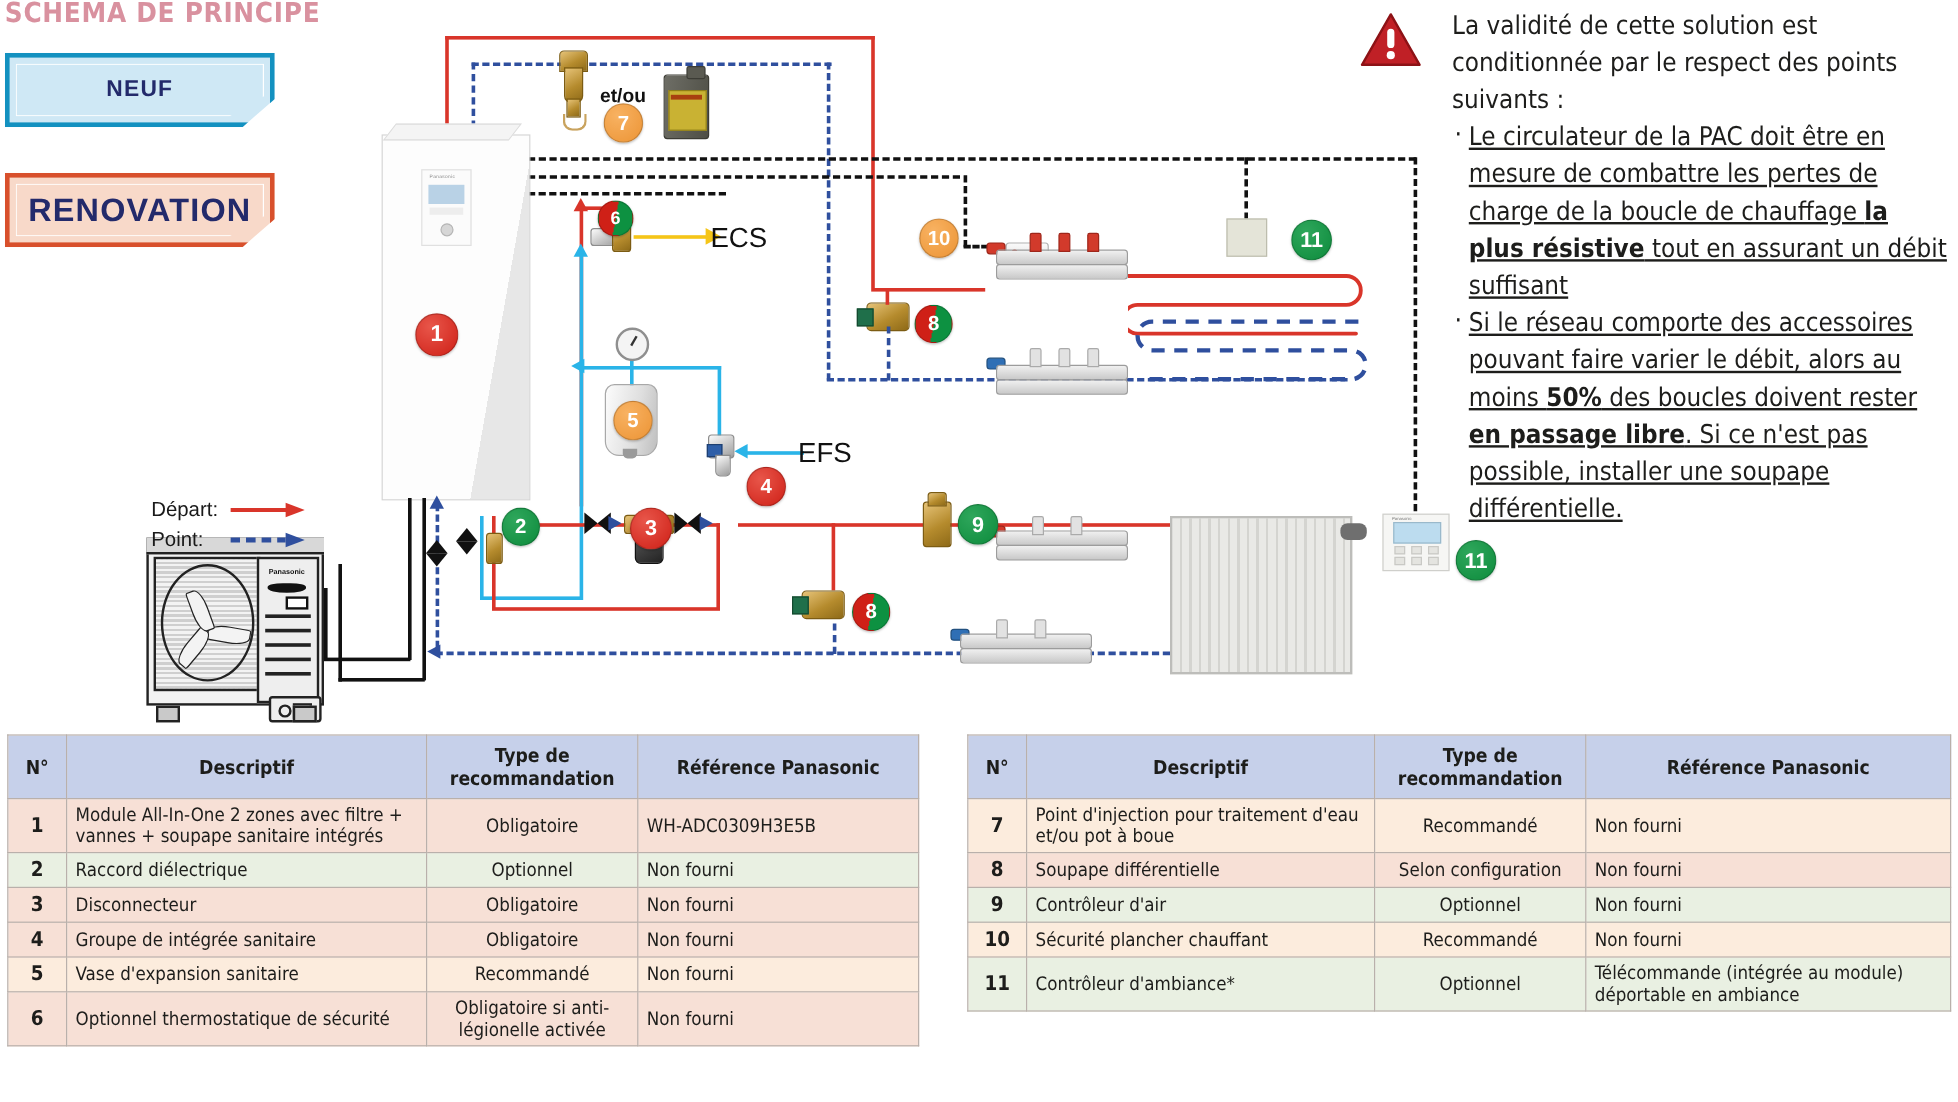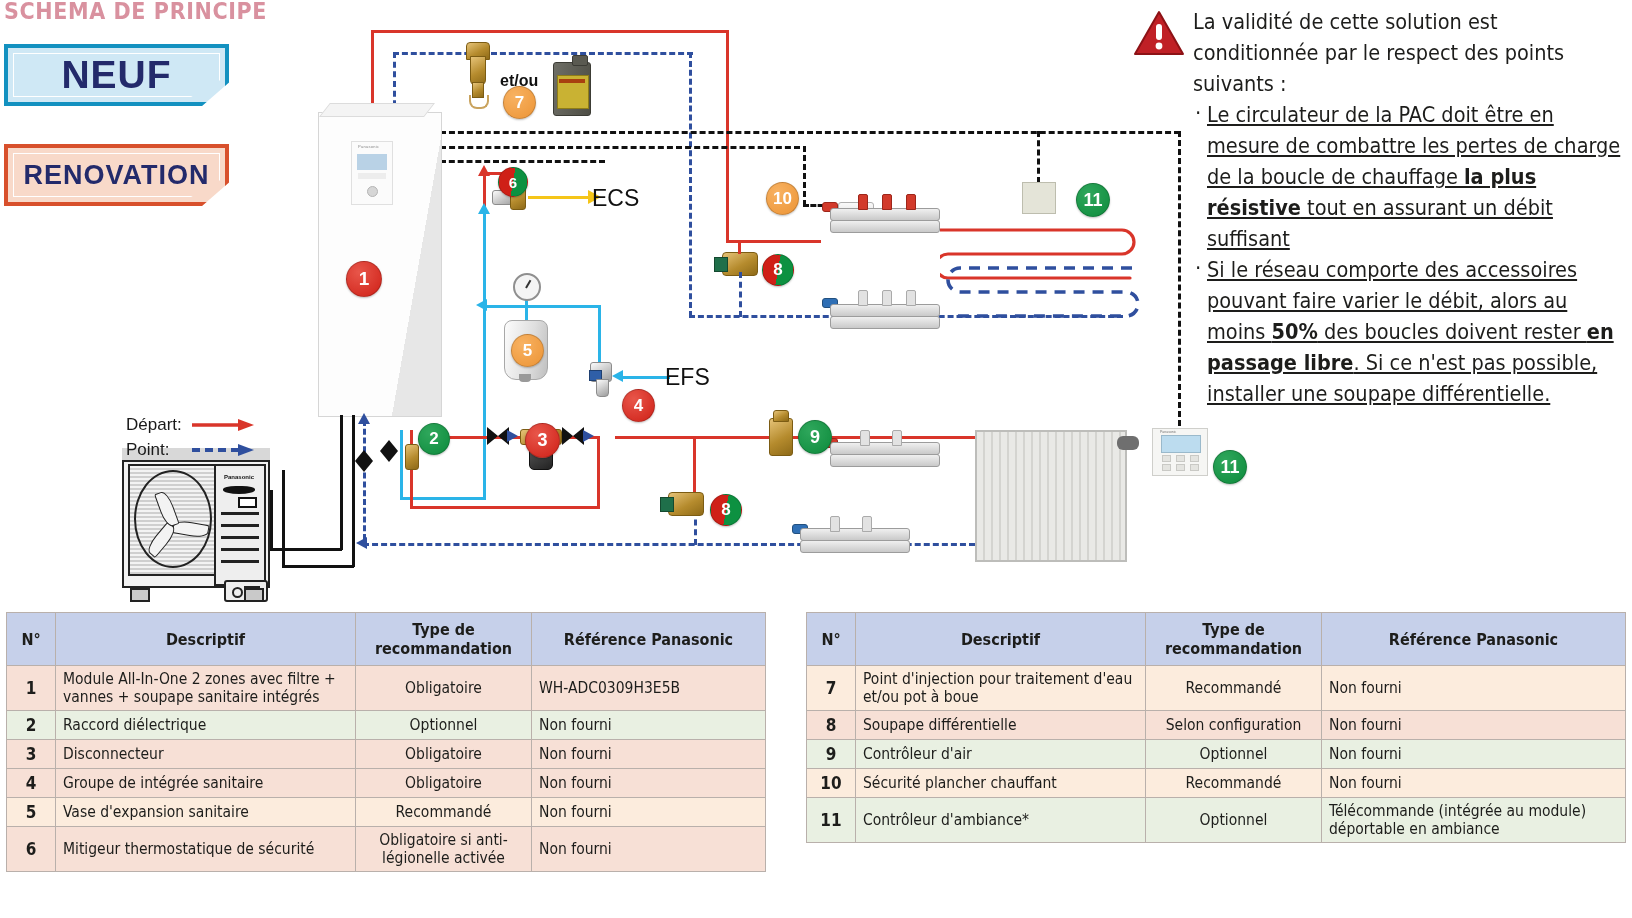--- a/index.html
+++ b/index.html
@@ -23,42 +23,42 @@
   .tagbox{
     position:absolute;
     display:flex;align-items:center;justify-content:center;
     font-weight:bold;letter-spacing:1px;
     color:#232a6b;
     box-sizing:border-box;
   }
   #tag-neuf{
     left:4px;top:44px;width:225px;height:62px;
     background:#cfe8f5;border:4px solid #1391c0;
-    font-size:39px;
+    font-size:19px;
     clip-path:polygon(0 0,100% 0,100% 62%,88% 100%,0 100%);
   }
   #tag-neuf .inner,#tag-reno .inner{
     position:absolute;inset:5px;border:1.5px solid #ffffff;
     clip-path:polygon(0 0,100% 0,100% 62%,86% 100%,0 100%);
     pointer-events:none;
   }
   #tag-reno{
     left:4px;top:144px;width:225px;height:62px;
     background:#f8d9c9;border:4px solid #d8502c;
     font-size:27px;
     clip-path:polygon(0 0,100% 0,100% 62%,88% 100%,0 100%);
   }
 
   
   #legend{left:126px;top:412px;font-size:17px;line-height:25px;color:#1a1a1a;}
   .legrow{display:flex;align-items:center;gap:4px;height:25px;}
   .legrow span.lbl{width:62px;}
 
   
-  #warning-panel{left:1133px;top:6px;width:492px;display:flex;gap:8px;}
+  #warning-panel{left:1133px;top:6px;width:492px;display:flex;gap:25px;}
   #warning-text{
     font-family:"DejaVu Sans Condensed","Liberation Sans",sans-serif;
     font-size:21.5px;line-height:31px;color:#1d1d1b;width:440px;
   }
   #warning-text p{margin:0;}
   #warning-text ul{margin:0;padding:0;list-style:none;}
   #warning-text li{position:relative;padding-left:14px;text-decoration:underline;}
   #warning-text li:before{content:"·";position:absolute;left:2px;top:-2px;font-size:22px;}
   #warning-text b{font-weight:bold;}
 
@@ -518,21 +518,21 @@
         <td class="">Non fourni</td>
       </tr>
       <tr style="background: rgb(252, 236, 221);">
         <td class="num">5</td>
         <td class="">Vase d'expansion sanitaire</td>
         <td class="rec">Recommandé</td>
         <td class="">Non fourni</td>
       </tr>
       <tr style="background: rgb(247, 224, 214);">
         <td class="num">6</td>
-        <td class="">Mitigeur thermostatique de sécurité</td>
+        <td class="">Optionnel thermostatique de sécurité</td>
         <td class="rec">Obligatoire si anti-légionelle activée</td>
         <td class="">Non fourni</td>
       </tr>
     </tbody>
 </table>
 
 <table class="spec" id="table-right">
   <colgroup>
       <col class="c1">
       <col class="c2">

